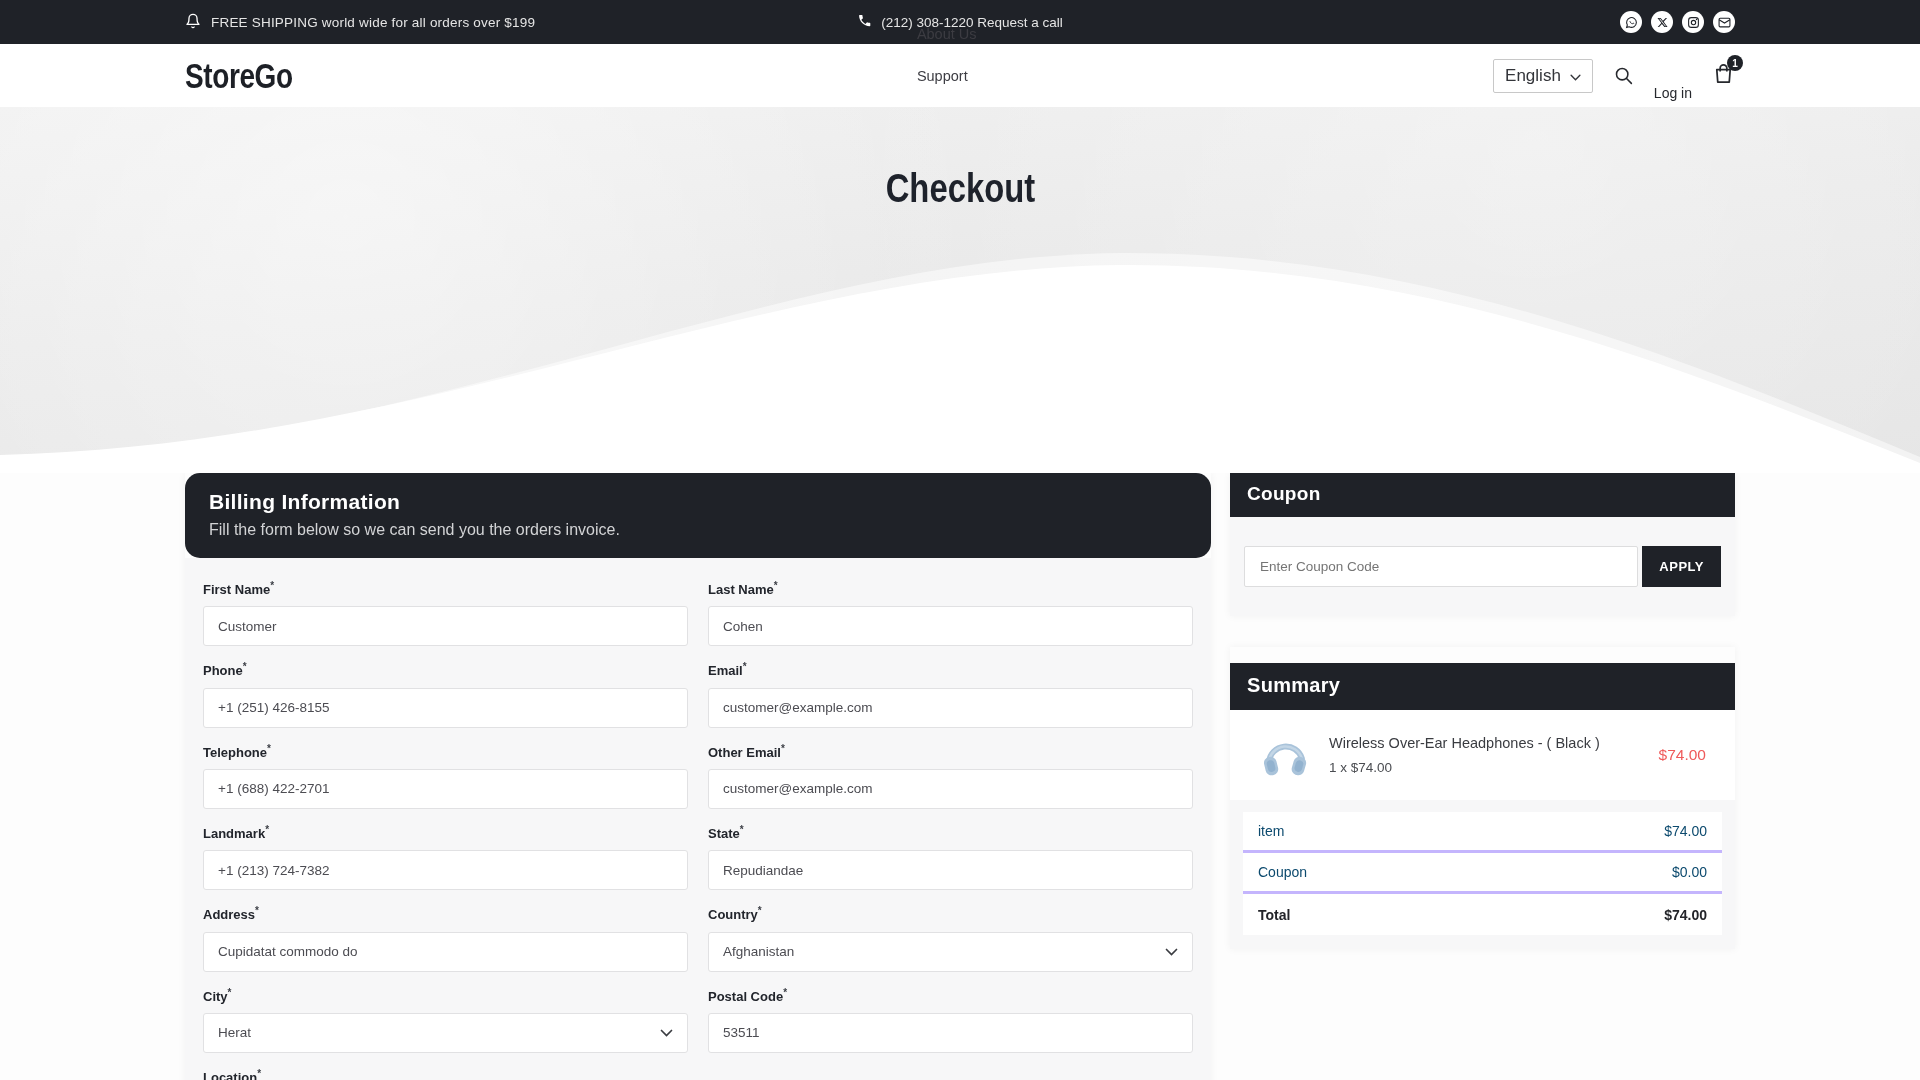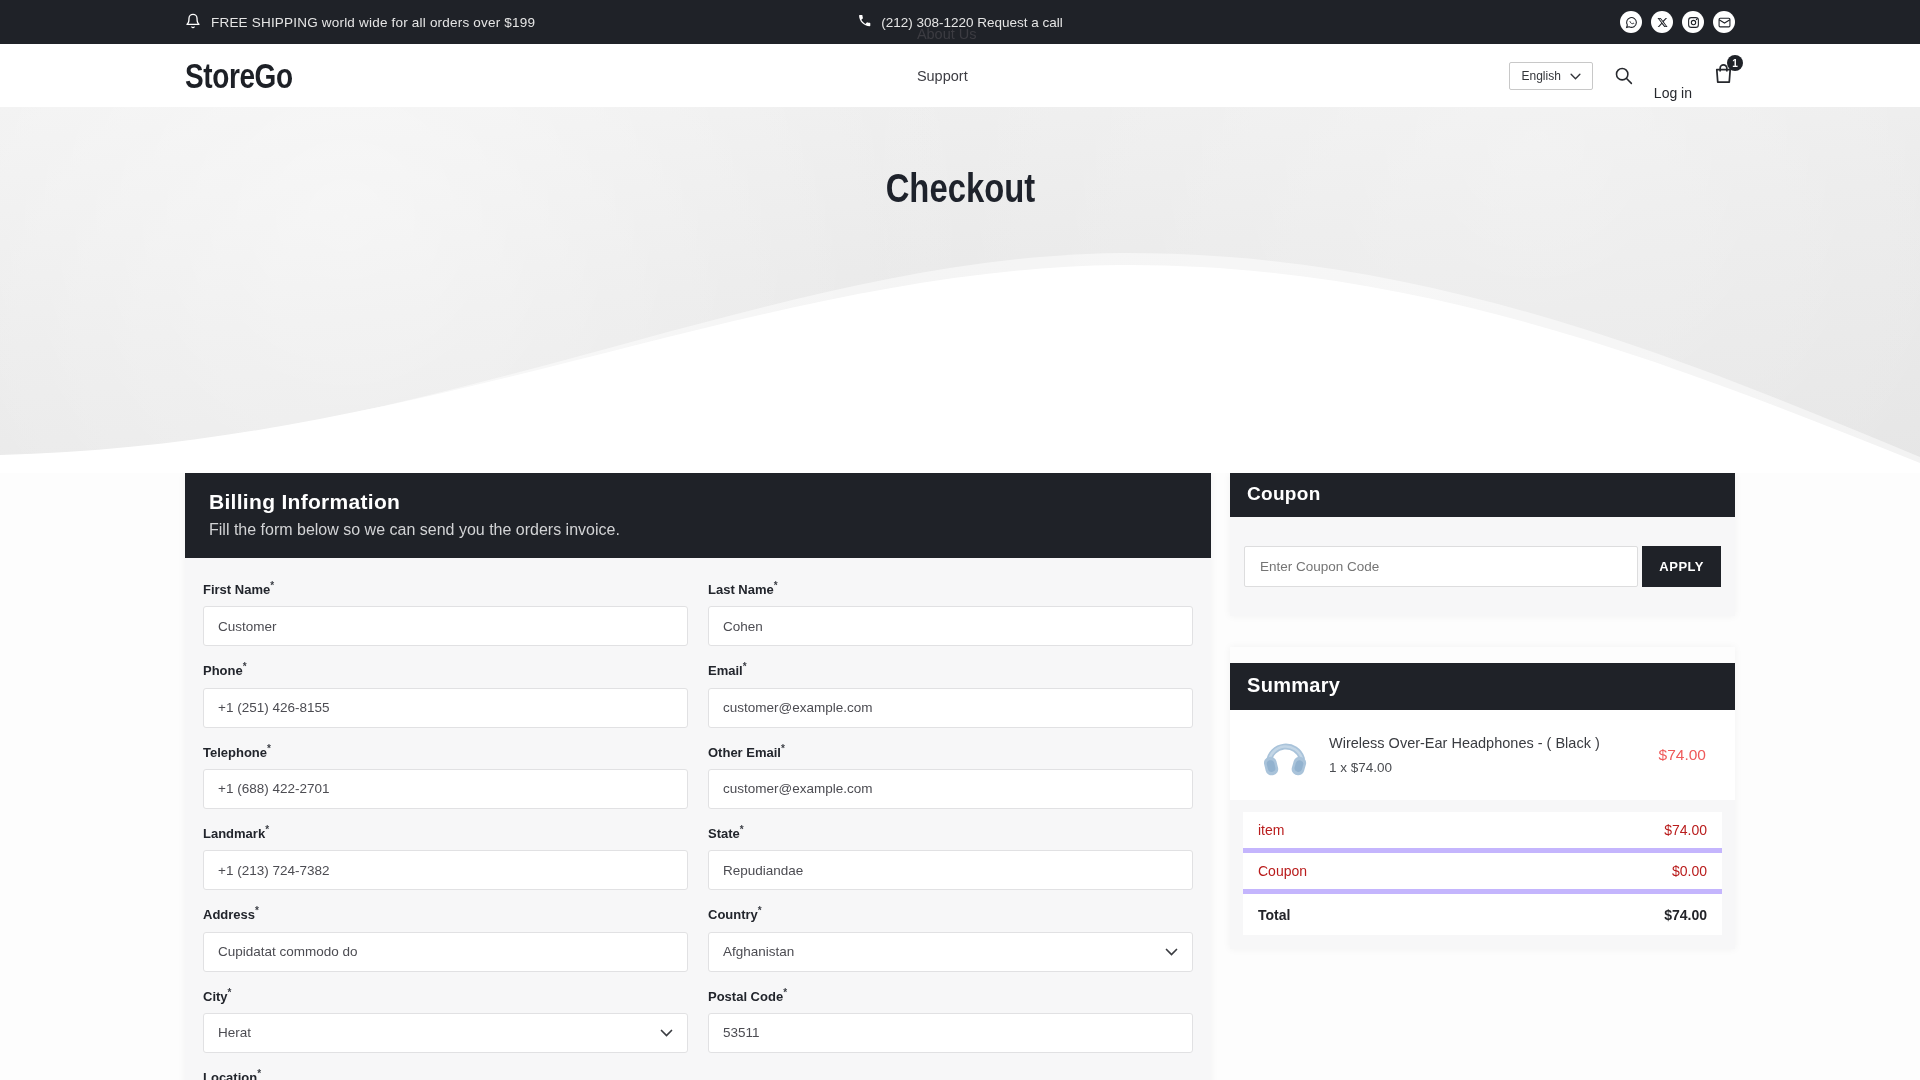--- a/index.html
+++ b/index.html
@@ -19,21 +19,21 @@
 
   
   .header { height:63px; background:#ffffff; position:relative; }
   .header-inner { width:1550px; margin:0 auto; height:100%; display:flex; align-items:center; position:relative; }
   .logo { font-size:35px; font-weight:700; color:#1d2026; letter-spacing:-.5px;
           transform:scaleX(.8); transform-origin:left center; white-space:nowrap; }
   .nav { position:absolute; left:50%; transform:translateX(-50%); display:flex; gap:26px;flex-direction:column; }
   .nav a { font-size:14.5px; color:#3c3c42; text-decoration:none; white-space:nowrap; cursor:pointer; }
   .header-right { margin-left:auto; display:flex; align-items:center; gap:20px; }
   .lang-select { border:1px solid #c8c8c8; border-radius:2px; padding:6px 11px; display:flex; gap:9px;
-                 align-items:center; font-size:12px; color:#33353a; cursor:pointer; background:#fff; }
+                 align-items:center; font-size:17px; color:#33353a; cursor:pointer; background:#fff; }
   .login { font-size:14px; color:#26282d; cursor:pointer;margin-top:34px; }
   .icon-btn { cursor:pointer; display:flex; align-items:center; }
   .cart-wrap { position:relative; cursor:pointer; }
   .cart-badge { position:absolute; top:-7px; right:-8px; width:16px; height:16px; border-radius:50%;
                 background:#1f2228; color:#fff; font-size:10px; font-weight:700;
                 display:flex; align-items:center; justify-content:center; }
 
   
   .hero { height:366px; position:relative; overflow:hidden;
           background:linear-gradient(175deg,#f0f0f0 0%,#e9e9e9 45%,#e3e3e3 100%); }
@@ -44,21 +44,21 @@
   .hero-title { position:relative; z-index:2; text-align:center; padding-top:58px; }
   .hero-title h1 { display:inline-block; font-size:41px; font-weight:700; color:#1e222b;
                    transform:scaleX(.8); letter-spacing:0; }
 
   
   .main { padding-top:0; }
   .main-inner { width:1550px; margin:0 auto; display:flex; gap:19px; align-items:flex-start; }
 
   .panel-header { background:#1f2228; color:#fff; }
   .billing { flex:0 0 1026px; box-shadow:0 0 8px rgba(0,0,0,.05); }
-  .billing-header { padding:17px 24px 19px; }
+  .billing-header { padding:17px 24px 19px;border-radius:15px; }
   .billing-header h2 { font-size:21px; font-weight:600; letter-spacing:.3px; }
   .billing-header p { margin-top:7px; font-size:16px; color:#d2d3d5; }
   .billing-body { background:#f7f7f8; padding:22px 18px 26px; }
   .form-grid { display:grid; grid-template-columns:1fr 1fr; column-gap:20px; row-gap:15px; }
   .field label { display:block; font-size:13px; font-weight:600; color:#22252c; margin-bottom:9px; }
   .field sup { font-size:10px; color:#3a3d44; }
   .field input { width:100%; height:40px; border:1px solid #e1e1e3; border-radius:3px; background:#fff;
                  padding:0 14px; font-size:13.5px; color:#4c4c52; font-family:"Liberation Sans",sans-serif; outline:none; }
   .select { width:100%; height:40px; border:1px solid #e1e1e3; border-radius:3px; background:#fff;
             display:flex; align-items:center; justify-content:space-between; padding:0 14px;
@@ -80,21 +80,21 @@
   .summary-header h2 { font-size:20px; font-weight:600; letter-spacing:.3px; }
   .product-row { background:#fff; display:flex; align-items:center; padding:17px 16px 17px 27px; gap:16px; }
   .product-thumb { width:56px; height:56px; flex:0 0 56px; display:flex; align-items:center; justify-content:center; }
   .product-info { display:flex; flex-direction:column; gap:9px; }
   .product-name { font-size:14.5px; color:#3a3c41; }
   .product-qty { font-size:13.5px; color:#4a4c51; }
   .product-price { margin-left:auto; font-size:15.5px; color:#ef5a5a; padding-right:13px; }
   .totals-wrap { background:#f7f7f8; padding:12px 13px 14px; }
   .totals { background:#fff; }
   .total-row { display:flex; justify-content:space-between; align-items:center; height:41px;
-               padding:0 15px; font-size:14px; color:#b91c1c; border-bottom:5px solid #c4b5fd; }
+               padding:0 15px; font-size:14px; color:#0c4a6e; border-bottom:3px solid #c4b5fd; }
   .total-row:last-child { border-bottom:none; font-weight:700; color:#232429; }
   .total-row.bold { font-weight:700; color:#232429; }
 </style>
 </head>
 <body>
 
 <div class="topbar">
   <div class="topbar-inner">
     <div class="topbar-left">
       <span>

